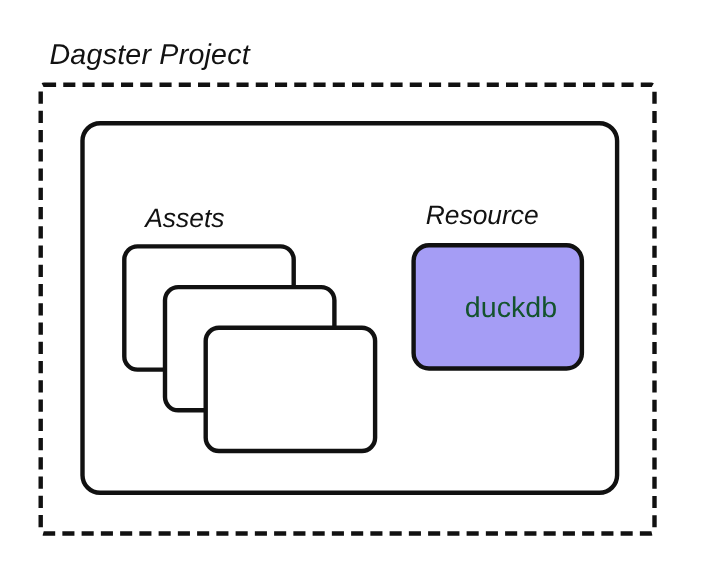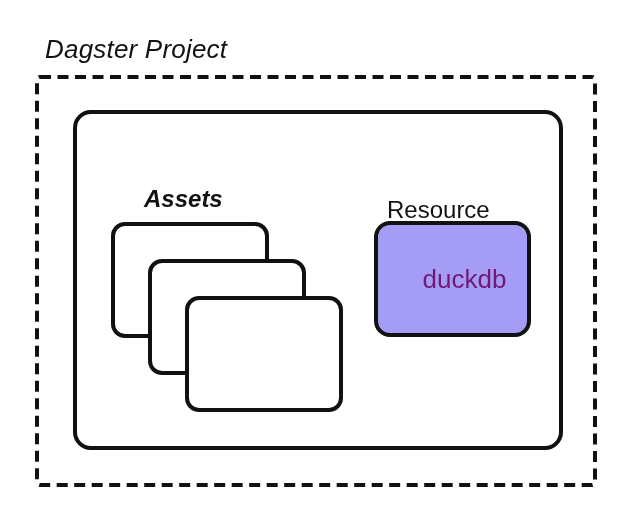--- a/index.html
+++ b/index.html
@@ -50,32 +50,33 @@
   .definitions-label {
     left: 73px;
     top: 134px;
     width: 490px;
     text-align: center;
     font-size: 24px;
     font-weight: 500;
   }
 
   .assets-label {
-    left: 144px;
+    left: 132px;
     top: 185px;
     font-size: 24px;
     font-style: italic;
-    font-weight: 700;
+    font-weight: 400;
     white-space: nowrap;
   }
 
   .resource-label {
     left: 387px;
-    top: 196px;
+    top: 183px;
     font-size: 24px;
+    font-style: italic;
     font-weight: 500;
     white-space: nowrap;
   }
 
   .asset-card {
     width: 158px;
     height: 116px;
     box-sizing: border-box;
     border: 4px solid #111111;
     border-radius: 14px;
@@ -94,21 +95,21 @@
     border: 4px solid #111111;
     border-radius: 16px;
     background: #a59df5;
     display: flex;
     align-items: center;
     justify-content: center;
     z-index: 2;
   }
   .resource-box-label {
     font-size: 26px;
-    color: #701a75;
+    color: #14532d;
     margin-left: 24px;
   }
 </style>
 </head>
 <body>
 
 <div class="canvas">
 
   <svg class="overlay-svg abs" viewBox="0 0 638 525" xmlns="http://www.w3.org/2000/svg">
     <rect x="37" y="77" width="558" height="408" rx="3" fill="none" stroke="#111111" stroke-width="4" stroke-dasharray="11 6.5"></rect>

